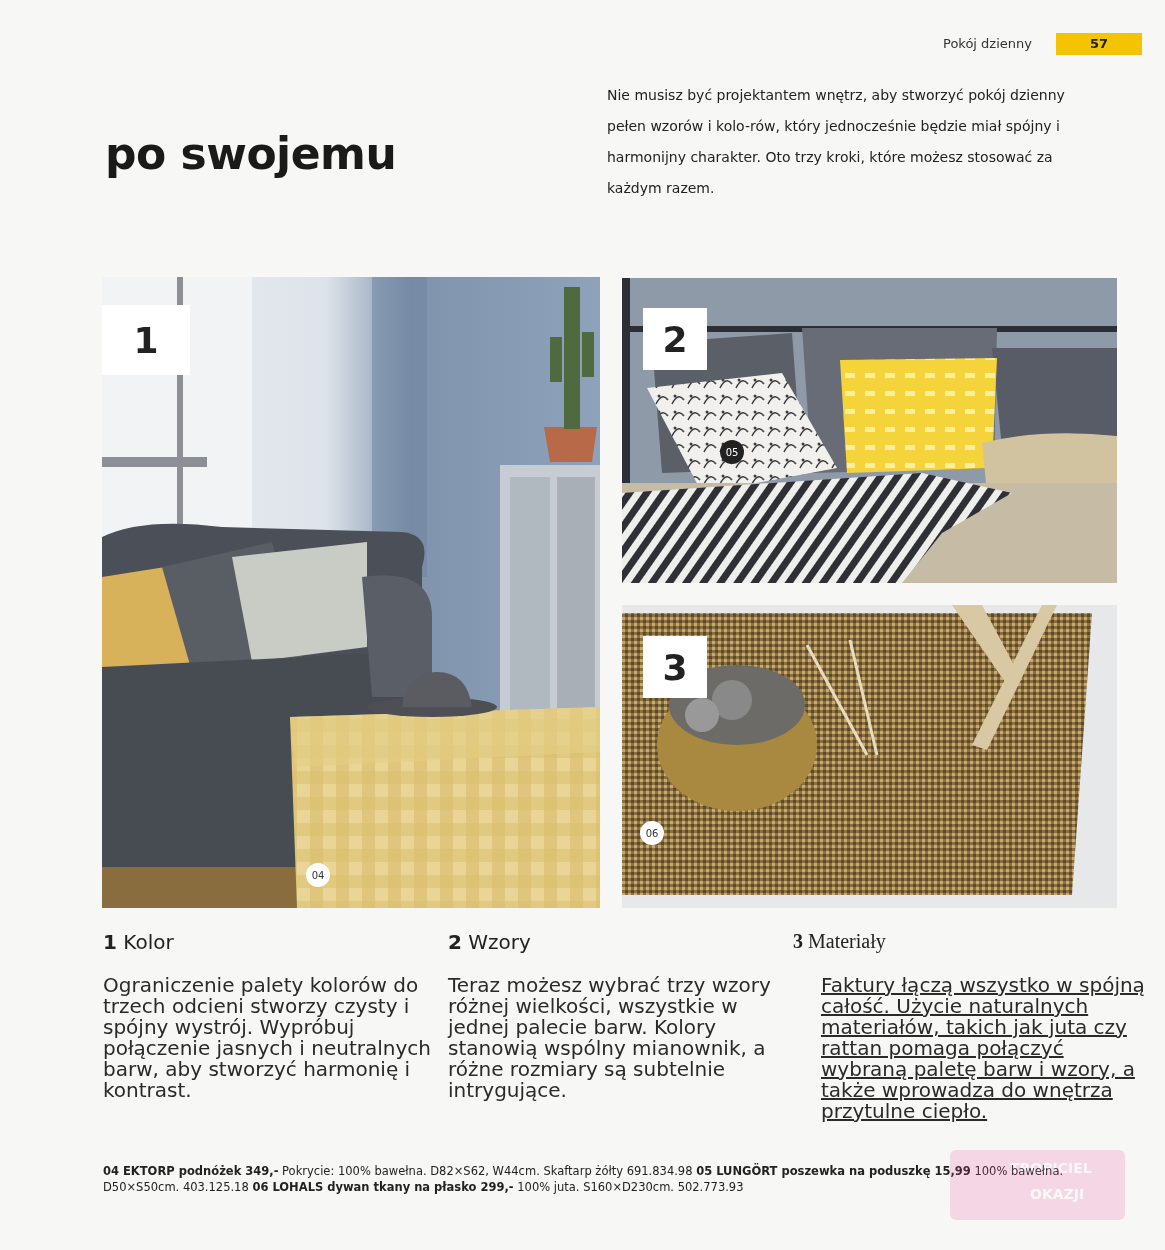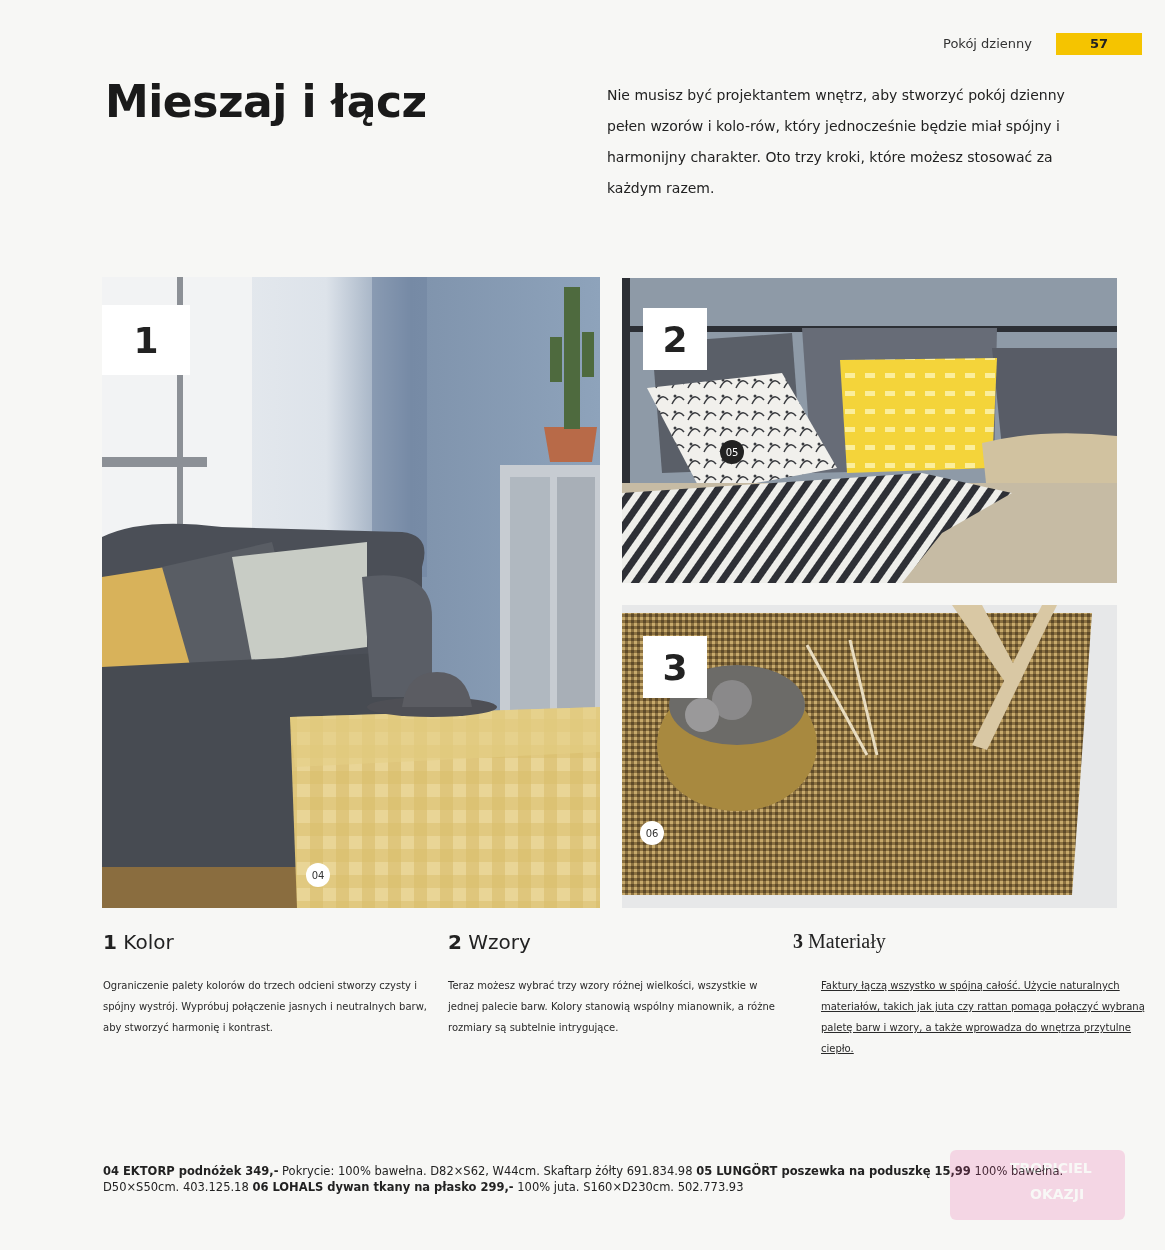--- a/index.html
+++ b/index.html
@@ -29,36 +29,37 @@
   .num-box {
     position:absolute; background:#fff; color:#222; font-weight:bold; font-size:36px;
     display:flex; align-items:center; justify-content:center;
   }
   .badge {
     position:absolute; width:24px; height:24px; border-radius:50%;
     font-size:10px; display:flex; align-items:center; justify-content:center;
   }
   .step-title { position:absolute; font-size:20px; color:#222; margin:0; font-weight:normal; }
   .step-title b { font-weight:bold; }
-  .step-body { position:absolute; font-size:10px; line-height:21px; color:#2a2a2a; margin:0; width:340px; }
+  .step-body { position:absolute; font-size:20px; line-height:21px; color:#2a2a2a; margin:0; width:340px; }
   .footer { position:absolute; left:103px; top:1163px; width:970px; font-size:11.5px; line-height:16px; color:#222; }
   .footer b { font-weight:bold; }
   .watermark {
     position:absolute; left:950px; top:1150px; width:175px; height:70px; opacity:0.18;
     border-radius:6px; background:#ec4899; color:#fff; font-weight:bold; font-size:14px;
   }
 </style>
 </head>
 <body>
 
 <div class="section-label">Pokój dzienny</div>
 <div class="page-num">57</div>
 
 <h1 class="title">
-  <span>Mieszaj i łącz</span><br>
+  <br>
+  <span>po swojemu</span>
 </h1>
 
 <p class="intro">Nie musisz być projektantem wnętrz, aby stworzyć pokój dzienny pełen wzorów i kolo-rów, który jednocześnie będzie miał spójny i harmonijny charakter. Oto trzy kroki, które możesz stosować za każdym razem.</p>
 
 <div class="photo p1">
   <svg width="498" height="631" viewBox="0 0 498 631">
     <defs>
       <linearGradient id="wall1" x1="0" x2="1">
         <stop offset="0" stop-color="#eef0f2"></stop>
           <stop offset="0.45" stop-color="#dde3ea"></stop>

